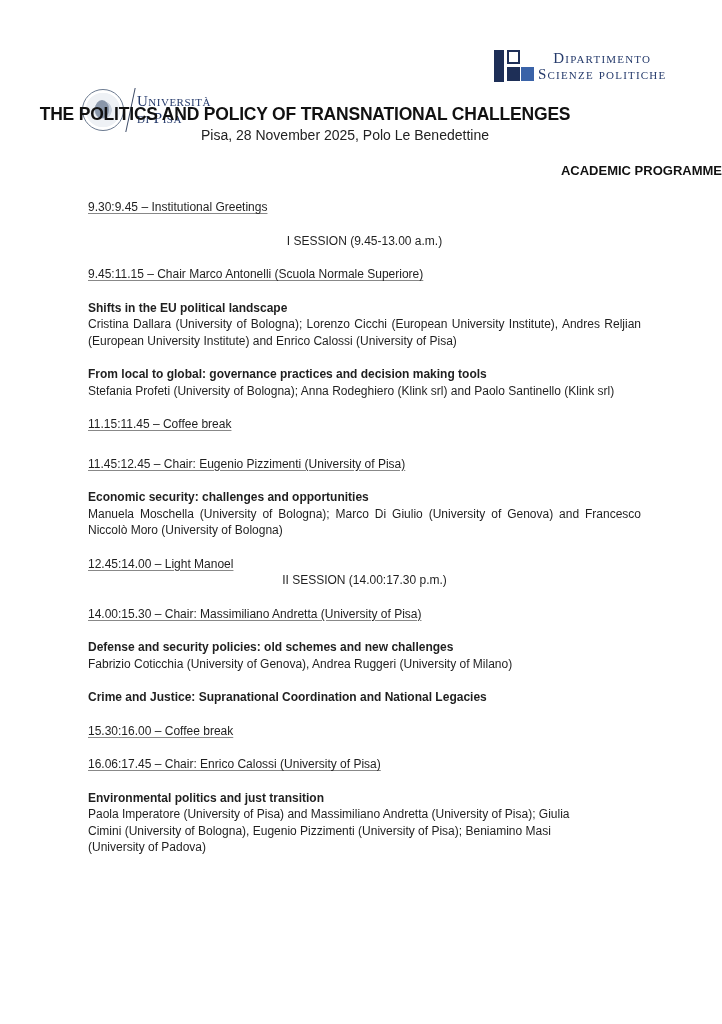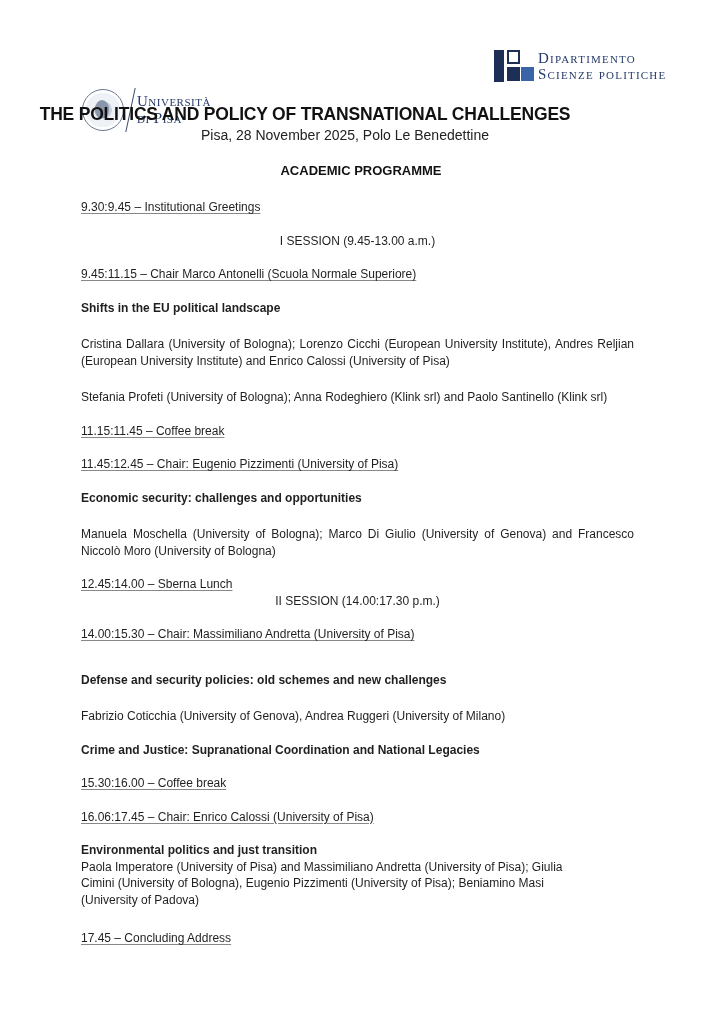--- a/index.html
+++ b/index.html
@@ -9,30 +9,30 @@
     .seal::after { content: ""; position: absolute; left: 12px; top: 10px; width: 14px; height: 18px; border-radius: 50% 50% 45% 45%; background: #8a97aa; }
     .unipi-divider { width: 1px; height: 44px; background: #3b4a66; margin: 0 6px 0 6px; transform: skewX(-12deg); }
     .unipi-text { font-family: "Liberation Serif", serif; color: #253a6b; font-size: 15px; line-height: 17px; letter-spacing: 0.5px; font-variant: small-caps; }
     .logo-dsp { position: absolute; left: 494px; top: 50px; display: flex; align-items: center; }
     .dsp-mark { width: 40px; height: 32px; position: relative; }
     .dsp-mark .bar1 { position: absolute; left: 0; top: 0; width: 10px; height: 32px; background: #1e2f57; }
     .dsp-mark .sq { position: absolute; width: 13px; height: 14px; border: 2px solid #1e2f57; box-sizing: border-box; }
     .dsp-mark .s1 { left: 13px; top: 0; }
     .dsp-mark .s2 { left: 13px; top: 17px; background: #1e2f57; }
     .dsp-mark .s3 { left: 27px; top: 17px; background: #3a63a8; border-color: #3a63a8; }
-    .dsp-text { font-family: "Liberation Serif", serif; color: #253a6b; font-size: 15px; line-height: 16px; letter-spacing: 1.2px; font-variant: small-caps; margin-left: 4px; }
+    .dsp-text { font-family: "Liberation Serif", serif; color: #253a6b; font-size: 15px; line-height: 16px; letter-spacing: 1.2px; font-variant: small-caps; margin-left: 4px; text-align: center; }
     .title { position: absolute; left: 0; width: 610px; top: 104px; text-align: center; font-weight: bold; font-size: 17.5px; letter-spacing: -0.2px; color: #111; }
     .subtitle { position: absolute; left: 0; width: 690px; top: 127px; text-align: center; font-size: 14px; color: #222; }
-    .prog-title { position: absolute; left: 0; width: 722px; top: 163px; text-align: center; font-weight: bold; font-size: 13px; color: #111; }
-    .content { position: absolute; left: 81px; width: 553px; top: 199px; font-size: 12px; line-height: 16.5px; color: #1f1f1f; }
+    .prog-title { position: absolute; left: 0; width: 722px; top: 163px; text-align: right; font-weight: bold; font-size: 13px; color: #111; }
+    .content { position: absolute; left: 88px; width: 553px; top: 199px; font-size: 12px; line-height: 16.5px; color: #1f1f1f; }
     .item { margin: 0; }
     .time { text-decoration: underline; text-decoration-color: #888; text-underline-offset: 2px; }
     .session { text-align: center; font-weight: normal; font-size: 12px; }
     .talk-title { font-weight: bold; }
-    .just { text-align: justify; margin-top: 20px; }
+    .just { text-align: justify; }
   </style>
 </head>
 <body>
 
 <div class="logo-unipi">
   <div class="seal"></div>
   <div class="unipi-divider"></div>
   <div class="unipi-text">
     <div>Università</div>
     <div>di Pisa</div>
@@ -59,45 +59,45 @@
 <div class="content" id="content">
   <div class="item time-row" style="margin-bottom:17px"><span class="time">9.30:9.45 – Institutional Greetings</span></div>
   <div class="item session" style="margin-bottom:17px">I SESSION (9.45-13.00 a.m.)</div>
   <div class="item" style="margin-bottom:17px"><span class="time">9.45:11.15 – Chair Marco Antonelli (Scuola Normale Superiore)</span></div>
 
   <div class="item" style="margin-bottom:17px">
     <div class="talk-title">Shifts in the EU political landscape</div>
     <div class="just">Cristina Dallara (University of Bologna); Lorenzo Cicchi (European University Institute), Andres Reljian (European University Institute)  and Enrico Calossi (University of Pisa)</div>
   </div>
   <div class="item" style="margin-bottom:17px">
+    <div class="talk-title">From local to global: governance practices and decision making tools</div>
     <div class="just">Stefania Profeti (University of Bologna); Anna Rodeghiero (Klink srl) and Paolo Santinello (Klink srl)</div>
   </div>
 
-  <div class="item" style="margin-bottom:17px"><span class="time">11.15:11.45 – Coffee break</span></div>
+  <div class="item" style="margin-bottom:23px"><span class="time">11.15:11.45 – Coffee break</span></div>
   <div class="item" style="margin-bottom:17px"><span class="time">11.45:12.45 – Chair: Eugenio Pizzimenti (University of Pisa)</span></div>
 
   <div class="item" style="margin-bottom:17px">
     <div class="talk-title">Economic security: challenges and opportunities</div>
     <div class="just">Manuela Moschella (University of Bologna); Marco Di Giulio (University of Genova) and Francesco Niccolò Moro (University of Bologna)</div>
   </div>
 
-  <div class="item"><span class="time">12.45:14.00 – Sberna Lunch</span></div>
+  <div class="item"><span class="time">12.45:14.00 – Light Manoel</span></div>
   <div class="item session" style="margin-bottom:17px">II SESSION (14.00:17.30 p.m.)</div>
-  <div class="item" style="margin-bottom:29px"><span class="time">14.00:15.30 – Chair: Massimiliano Andretta (University of Pisa)</span></div>
+  <div class="item" style="margin-bottom:17px"><span class="time">14.00:15.30 – Chair: Massimiliano Andretta (University of Pisa)</span></div>
 
   <div class="item" style="margin-bottom:17px">
     <div class="talk-title">Defense and security policies: old schemes and new challenges</div>
     <div class="just">Fabrizio Coticchia (University of Genova), Andrea Ruggeri (University of Milano)</div>
   </div>
   <div class="item" style="margin-bottom:17px">
     <div class="talk-title">Crime and Justice: Supranational Coordination and National Legacies</div>
   </div>
 
   <div class="item" style="margin-bottom:17px"><span class="time">15.30:16.00 – Coffee break</span></div>
   <div class="item" style="margin-bottom:17px"><span class="time">16.06:17.45 – Chair: Enrico Calossi (University of Pisa)</span></div>
 
-  <div class="item" style="margin-bottom:22px">
+  <div class="item" style="margin-bottom:10px">
     <div class="talk-title">Environmental politics and just transition</div>
     <div style="padding-right:60px">Paola Imperatore (University of Pisa) and Massimiliano Andretta (University of Pisa); Giulia Cimini (University of Bologna), Eugenio Pizzimenti (University of Pisa); Beniamino Masi (University of Padova)</div>
   </div>
 
-  <div class="item"><span class="time">17.45 – Concluding Address</span></div>
 </div>
 
 </body></html>

